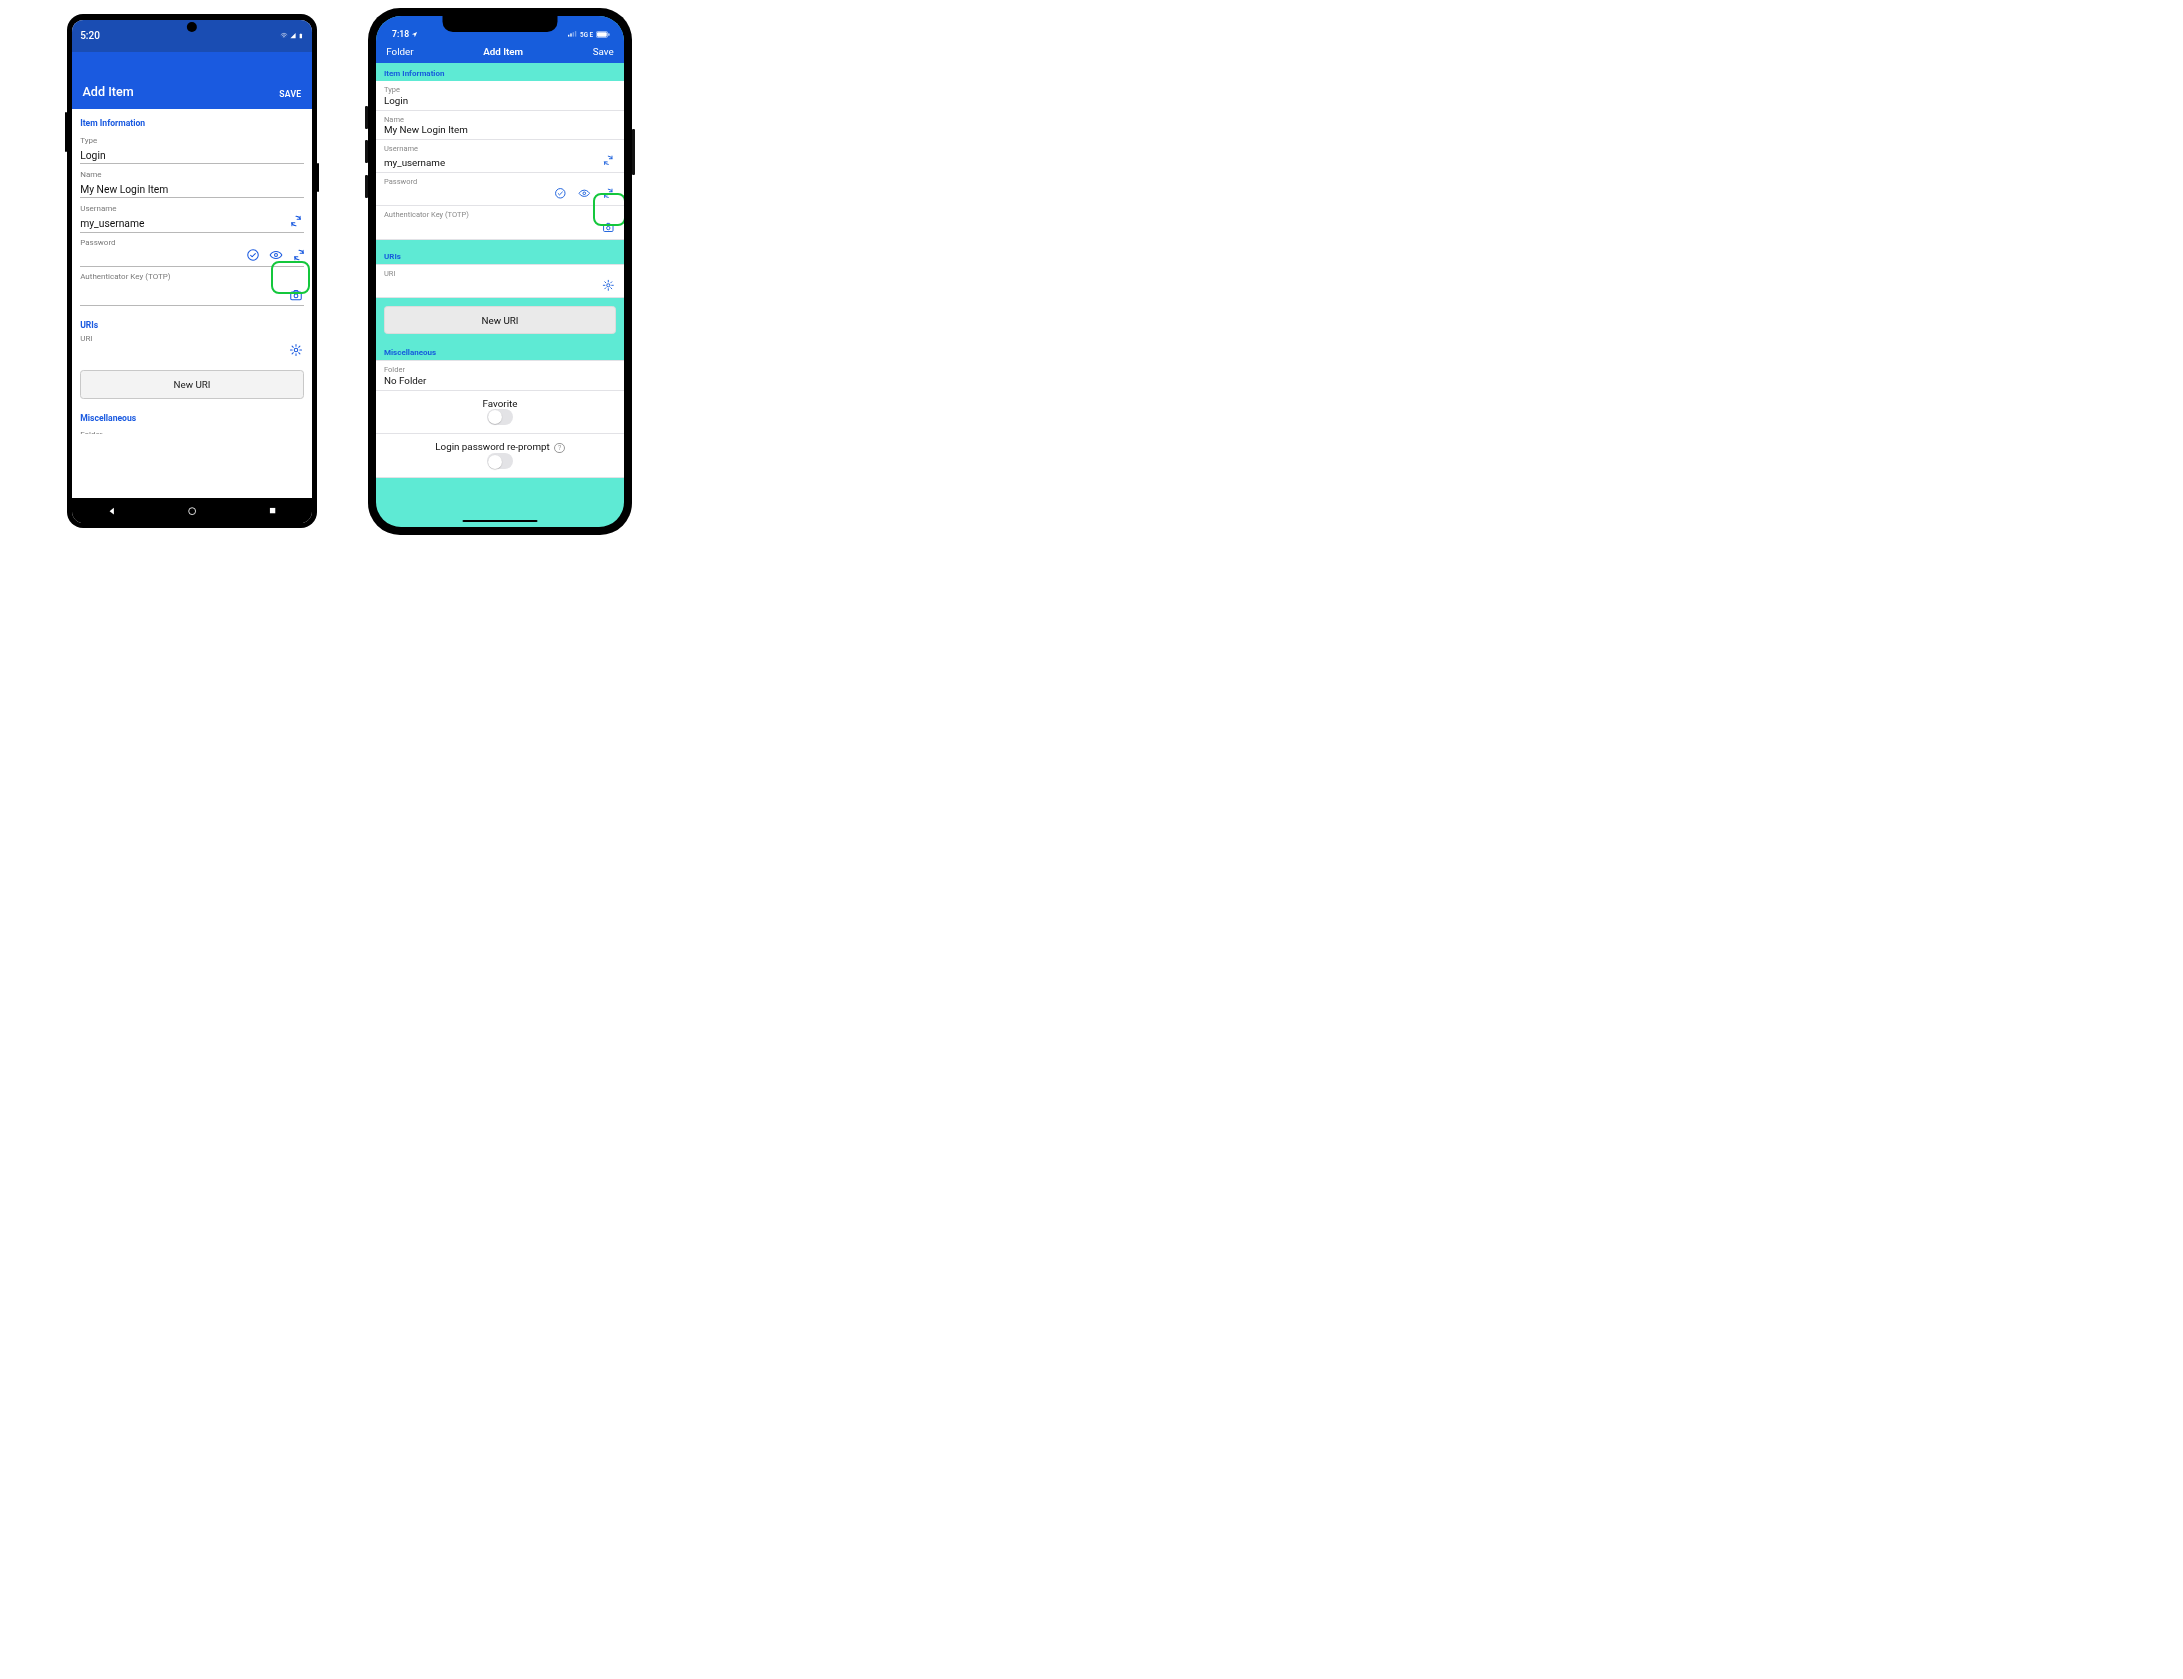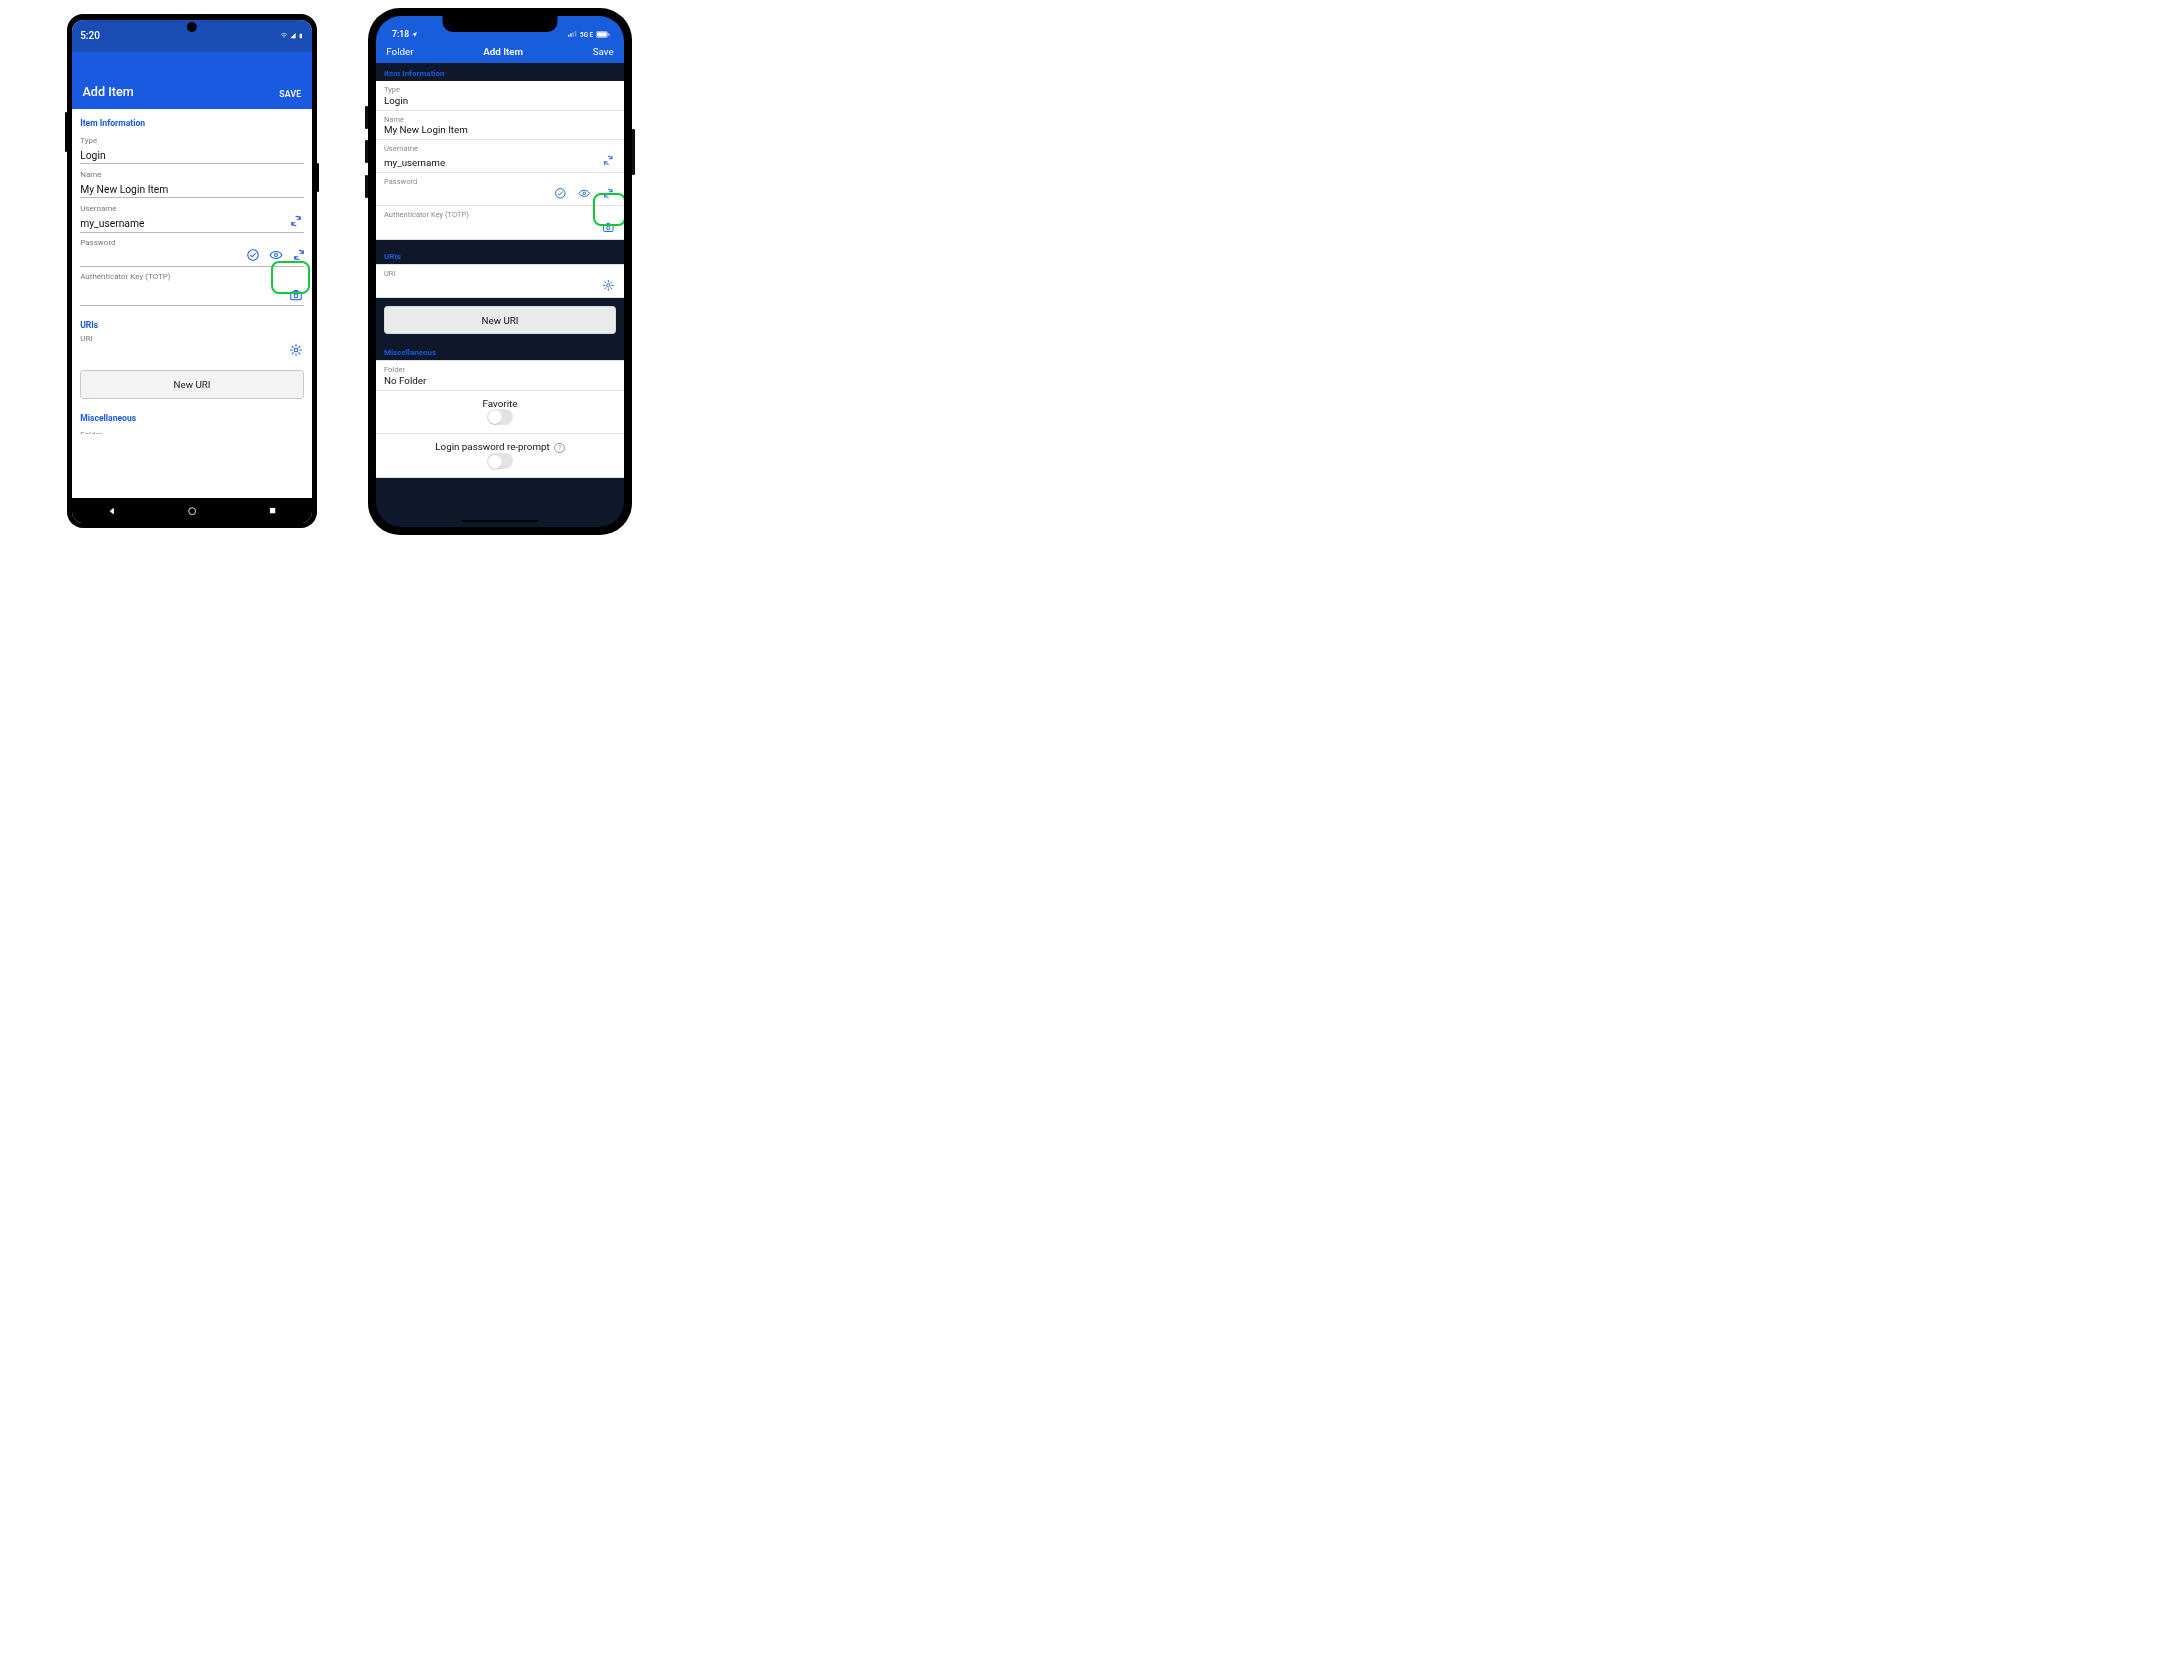--- a/index.html
+++ b/index.html
@@ -121,21 +121,21 @@
     content:""; position:absolute; left:-2.9px; top:98px; width:2.9px; height:23px;
     background:#111; border-radius:1.1px;
     box-shadow: 0 34px 0 #111, 0 69px 0 #111;
   }
   .iphone-frame::after{ 
     content:""; position:absolute; right:-2.9px; top:121px; width:2.9px; height:46px;
     background:#111; border-radius:1.1px;
   }
   .iphone-screen{
     width:100%; height:100%;
-    background:#0f172a;
+    background:#5eead4;
     border-radius:25px;
     overflow:hidden;
     position:relative;
     display:flex; flex-direction:column;
   }
   .notch{
     position:absolute; top:0; left:50%; transform:translateX(-50%);
     width:115px; height:16px; background:#000;
     border-bottom-left-radius:10.3px; border-bottom-right-radius:10.3px;
     z-index:3;

